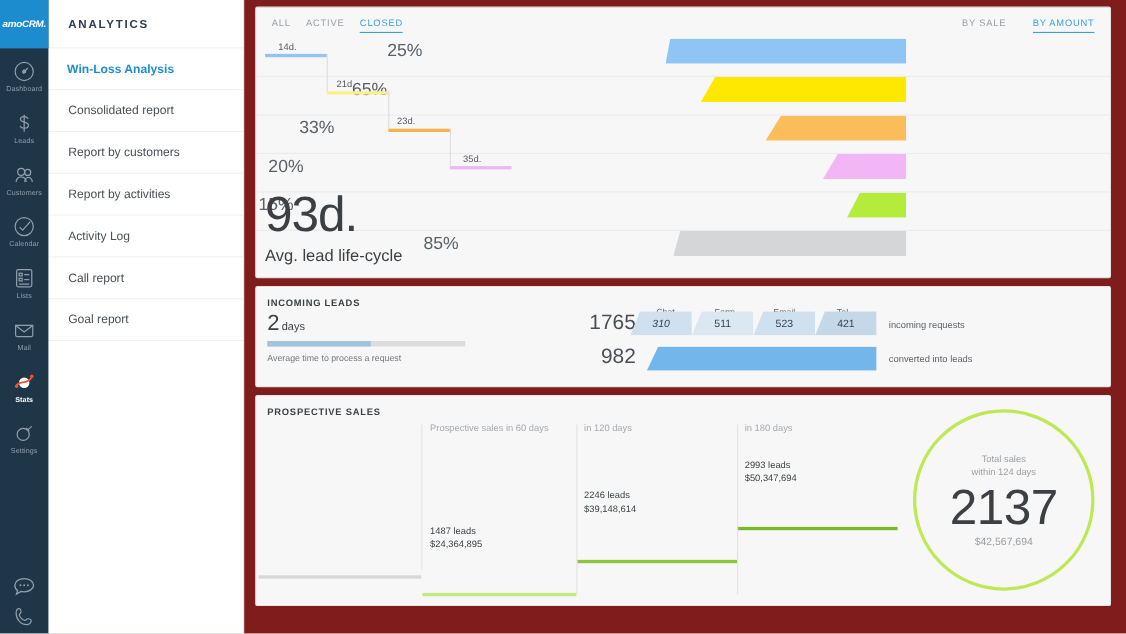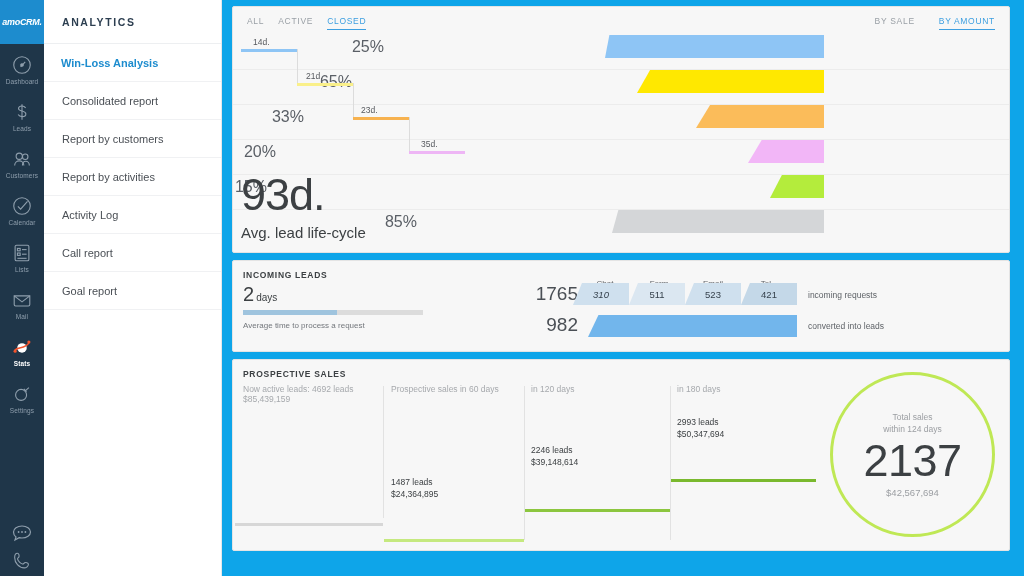--- a/index.html
+++ b/index.html
@@ -53,21 +53,21 @@
   }
   .nav-item {
     height: 38px; display: flex; align-items: center;
     padding-left: 18px; font-size: 11px; color: #4a4f55;
     border-bottom: 1px solid #f0f1f3;
   }
   .nav-item.active { color: #1d8cce; font-weight: bold; padding-left: 17px; }
 
   
   .main {
-    flex: 1; height: 576px; background: #0ea5e9;
+    flex: 1; height: 576px; background: #7f1d1d;
     padding: 6px 14px 0 10px; overflow: hidden;
   }
   .card {
     background: #f7f7f7; border: 1px solid #e4e4e4;
     border-radius: 2px; position: relative;
   }
 
   
   .card-funnel { height: 247px; margin-bottom: 7px; }
   .funnel-tabs {
@@ -395,24 +395,20 @@
       <div class="inc-note" style="left:575px;top:60px;">converted into leads</div>
     </div>
 
     <div class="card card-prosp">
       <div class="pr-title">PROSPECTIVE SALES</div>
 
       <div class="pr-div" style="left:150px;bottom:32px;"></div>
       <div class="pr-div" style="left:291px;bottom:10px;"></div>
       <div class="pr-div" style="left:437px;bottom:10px;"></div>
 
-      <div class="pr-col" style="left:10px;width:140px;">
-        <div class="clabel">Now active leads: 4692 leads</div>
-        <div class="clabel">$85,439,159</div>
-      </div>
       <div class="pr-line" style="left:2px;width:148px;bottom:24px;background:#d7d7d7;"></div>
 
       <div class="pr-col" style="left:158px;width:130px;">
         <div class="clabel">Prospective sales in 60 days</div>
         <div class="cval" style="margin-top:82px;">1487 leads</div>
         <div class="cval">$24,364,895</div>
       </div>
       <div class="pr-line" style="left:151px;width:140px;bottom:8px;background:#c5e97f;"></div>
 
       <div class="pr-col" style="left:298px;width:135px;">

